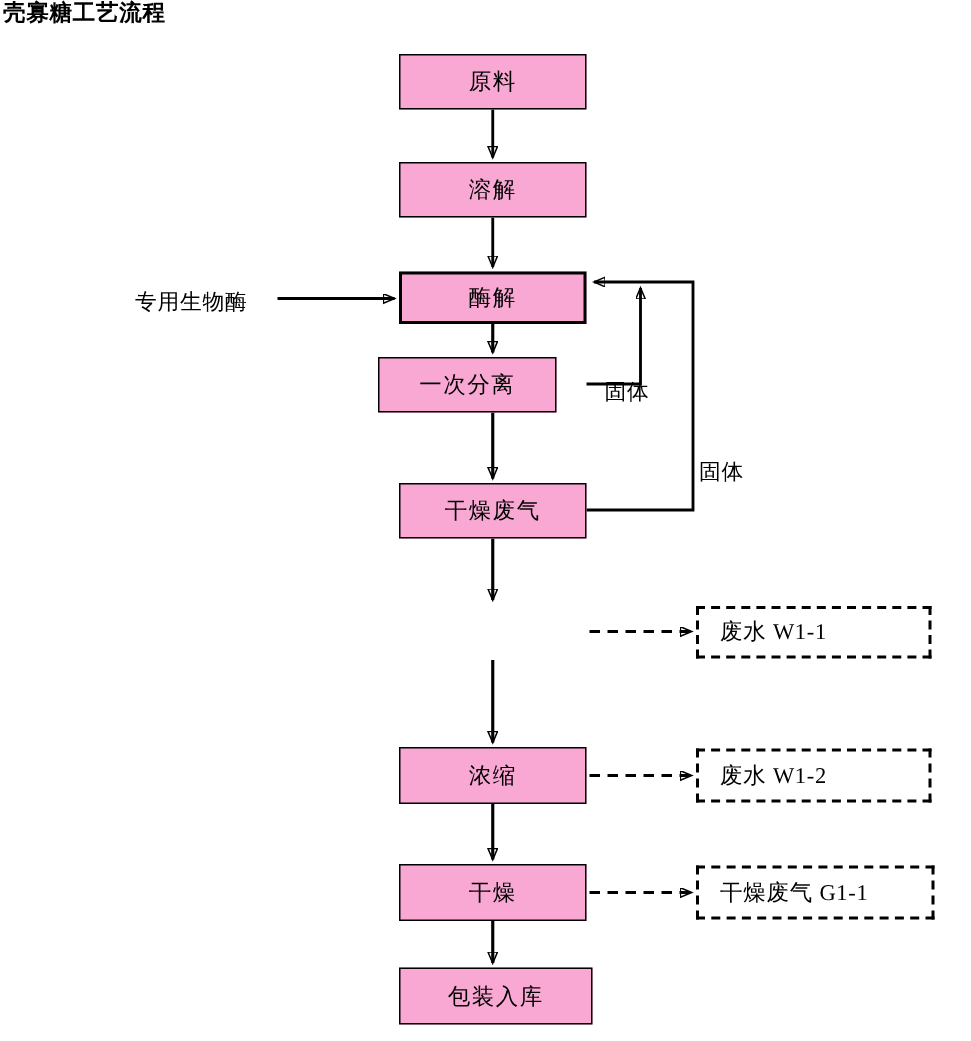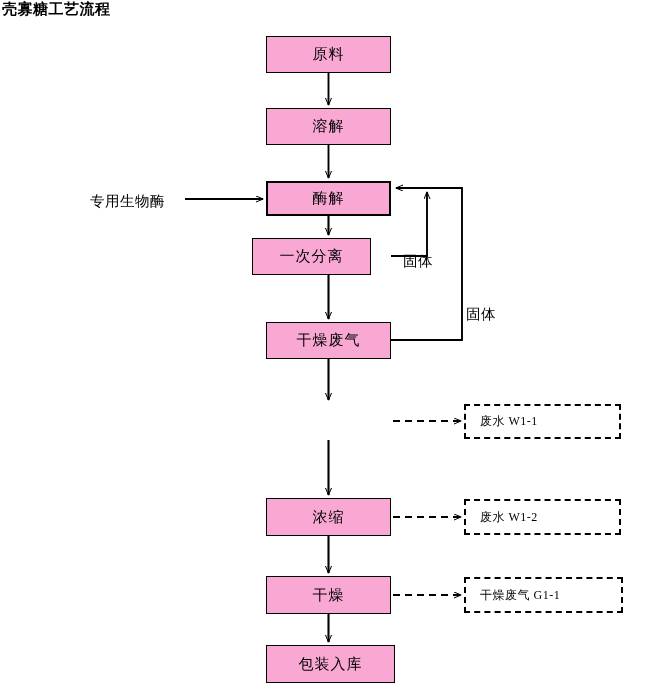--- a/index.html
+++ b/index.html
@@ -59,21 +59,21 @@
   
   .emission {
     position: absolute;
     box-sizing: border-box;
     border: 2px dashed #000000;
     background: #ffffff;
     display: flex;
     align-items: center;
     justify-content: flex-start;
     padding-left: 14px;
-    font-size: 12px;
+    font-size: 15px;
     letter-spacing: 0.5px;
     white-space: nowrap;
   }
 
   
   .lbl {
     position: absolute;
     font-size: 14.5px;
     letter-spacing: 0.5px;
     white-space: nowrap;

